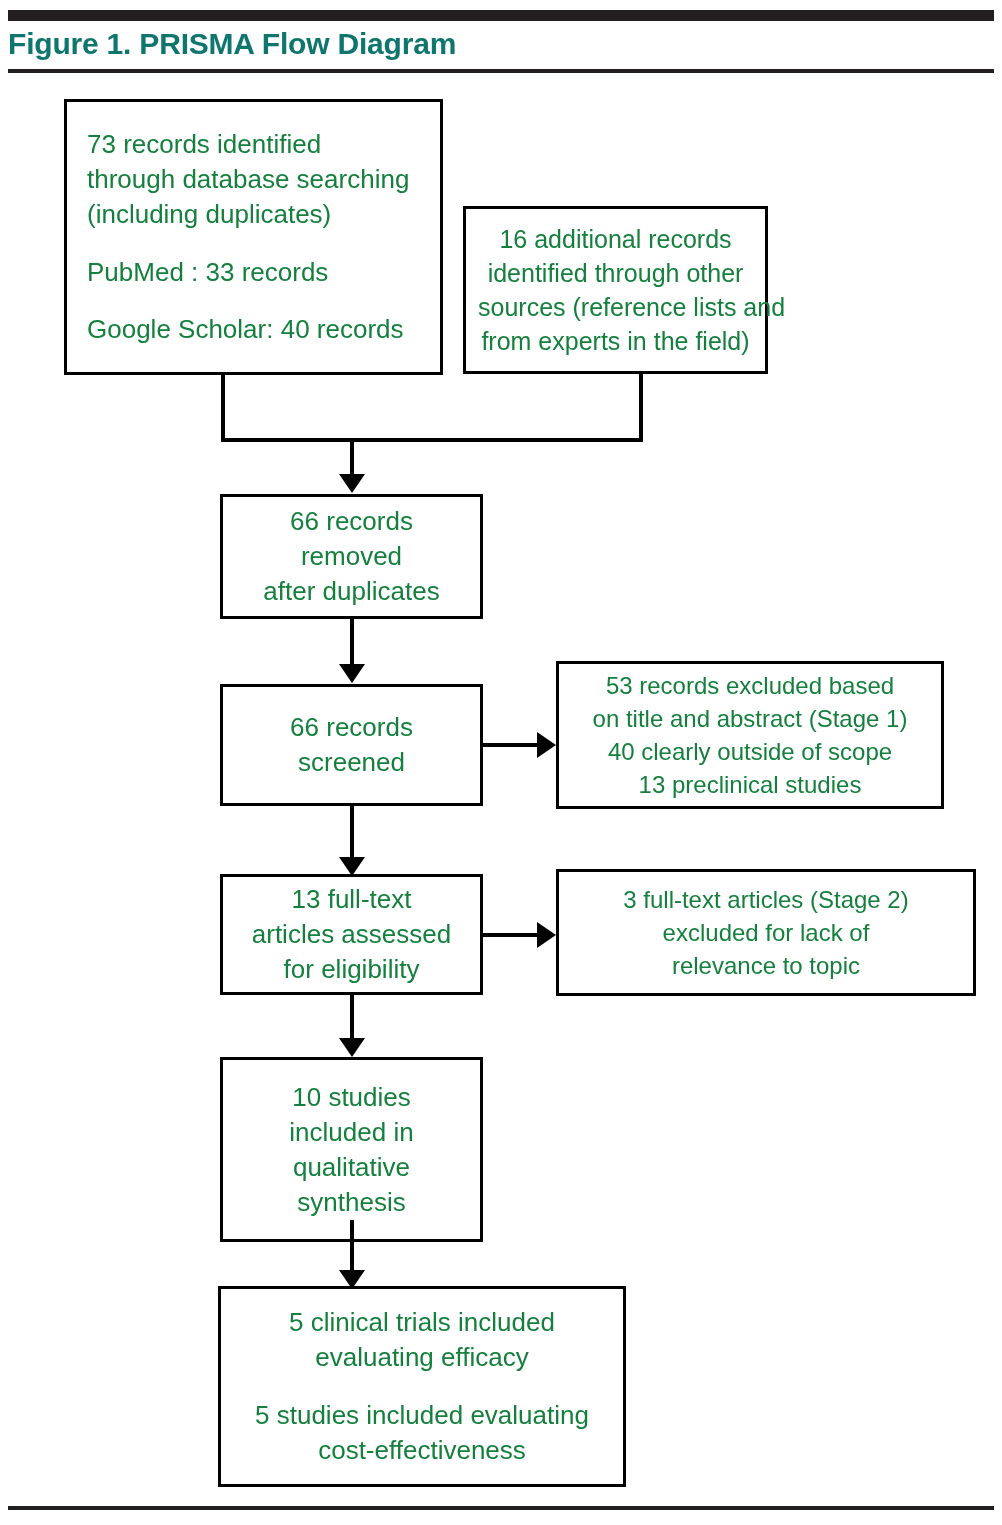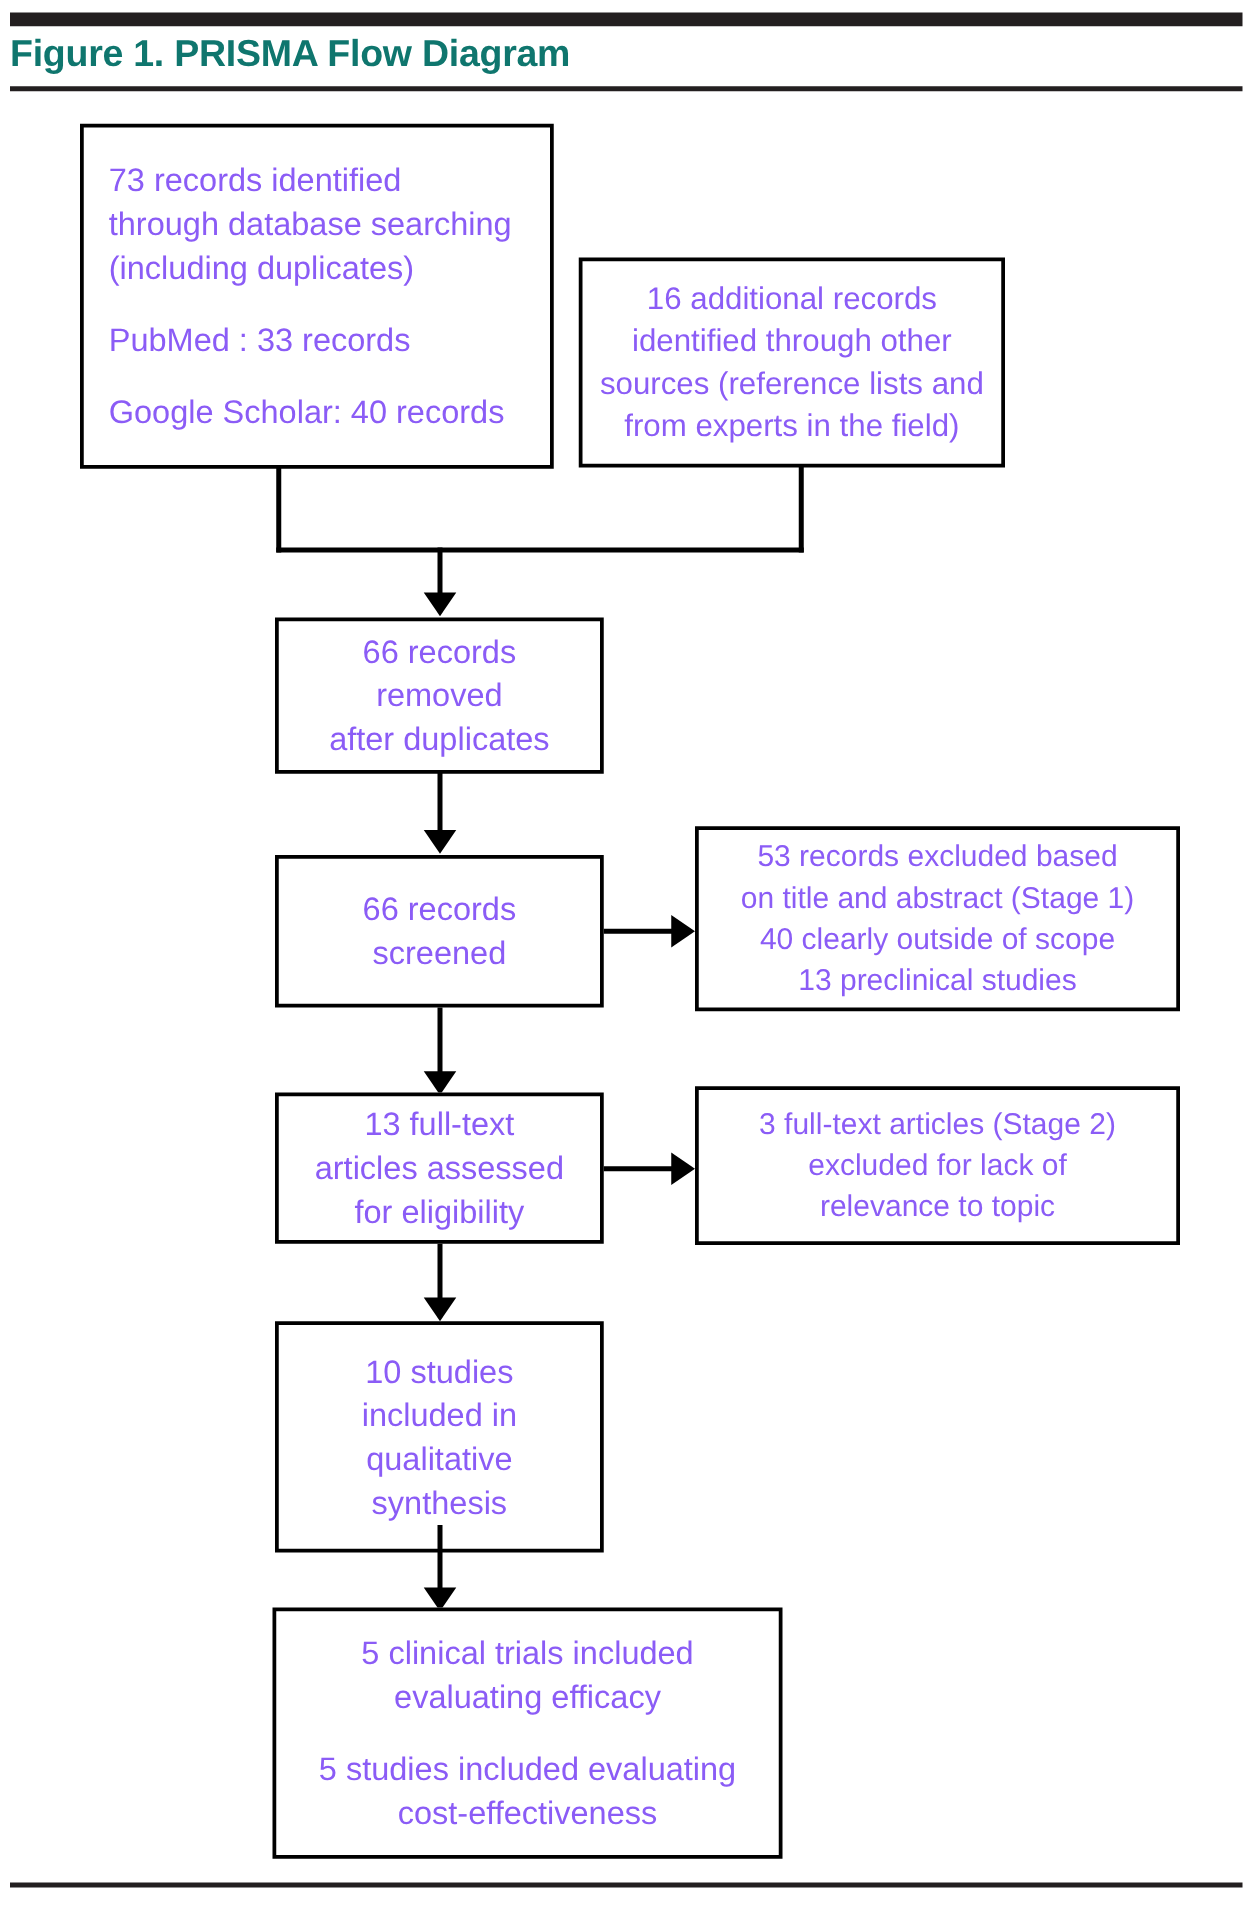--- a/index.html
+++ b/index.html
@@ -61,21 +61,21 @@
 
   
   .node {
     position: absolute;
     box-sizing: border-box;
     border: 3px solid #000000;
     background: #ffffff;
     display: flex;
     flex-direction: column;
     justify-content: center;
-    color: #8b5cf6;
+    color: #15803d;
   }
   .node .ln {
     display: block;
     white-space: pre;
   }
   .node.center { text-align: center; align-items: center; }
   .node.left   { text-align: left;   align-items: flex-start; }
   .node .pad { padding: 0 12px; width: 100%; box-sizing: border-box; }
   .gap-line { display:block; height: 0.85em; }
 
@@ -124,21 +124,21 @@
       <span class="ln">73 records identified</span>
       <span class="ln">through database searching</span>
       <span class="ln">(including duplicates)</span>
       <span class="gap-line"></span>
       <span class="ln">PubMed : 33 records</span>
       <span class="gap-line"></span>
       <span class="ln">Google Scholar: 40 records</span>
     </div>
   </div>
 
-  <div class="node center t25" style="left:463px; top:206px; width:341px; height:168px;">
+  <div class="node center t25" style="left:463px; top:206px; width:305px; height:168px;">
     <div class="pad">
       <span class="ln">16 additional records</span>
       <span class="ln">identified through other</span>
       <span class="ln">sources (reference lists and</span>
       <span class="ln">from experts in the field)</span>
     </div>
   </div>
 
   <div class="vline" style="left:221px; top:374px; height:68px;"></div>
   <div class="vline" style="left:639px; top:372px; height:70px;"></div>
@@ -183,21 +183,21 @@
     <div class="pad">
       <span class="ln">13 full-text</span>
       <span class="ln">articles assessed</span>
       <span class="ln">for eligibility</span>
     </div>
   </div>
 
   <div class="hline" style="left:483px; top:933px; width:56px;"></div>
   <div class="arrow-right" style="left:537px; top:922px;"></div>
 
-  <div class="node center t24" style="left:556px; top:869px; width:388px; height:127px;justify-content:center;">
+  <div class="node center t24" style="left:556px; top:869px; width:420px; height:127px;justify-content:center;">
     <div class="pad">
       <span class="ln">3 full-text articles (Stage 2)</span>
       <span class="ln">excluded for lack of</span>
       <span class="ln">relevance to topic</span>
     </div>
   </div>
 
   <div class="vline" style="left:350px; top:995px; height:45px;"></div>
   <div class="arrow-down" style="left:339px; top:1038px;"></div>
 

